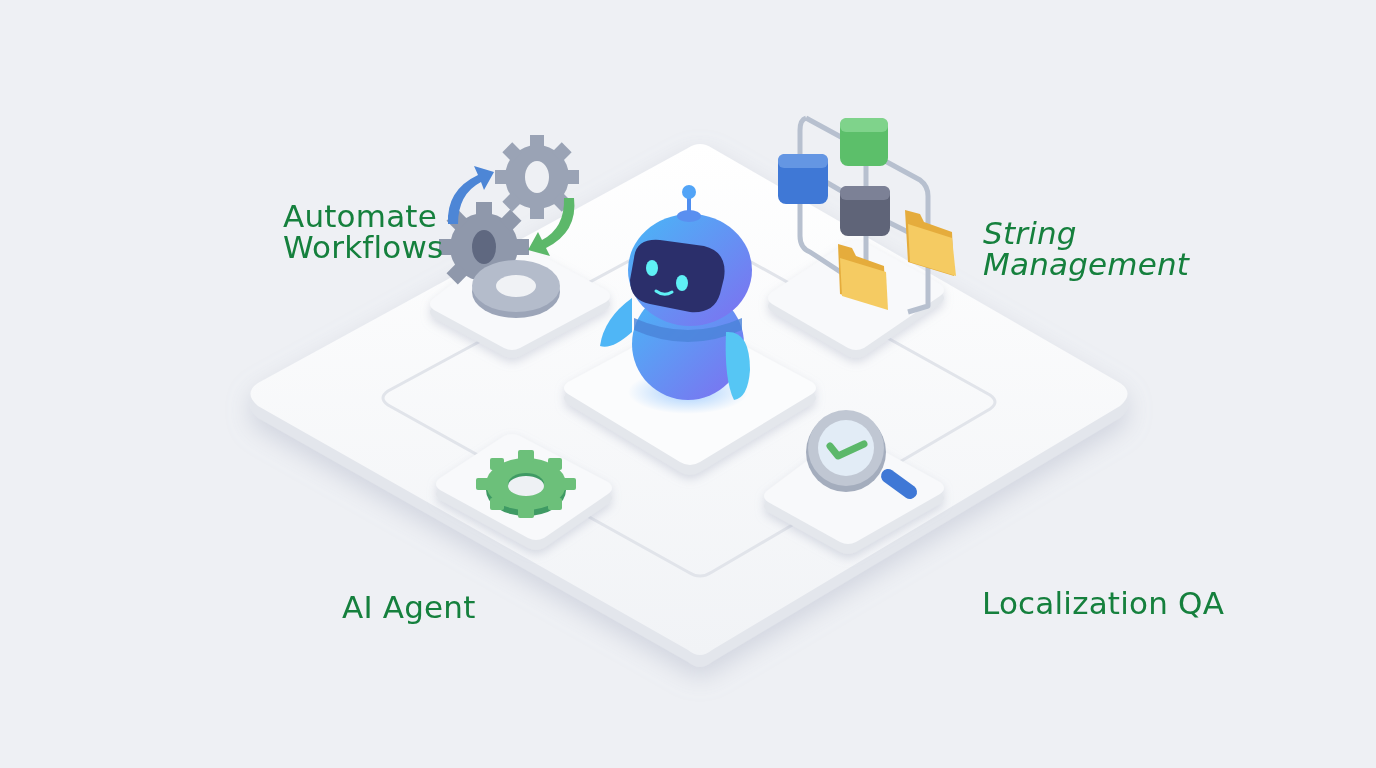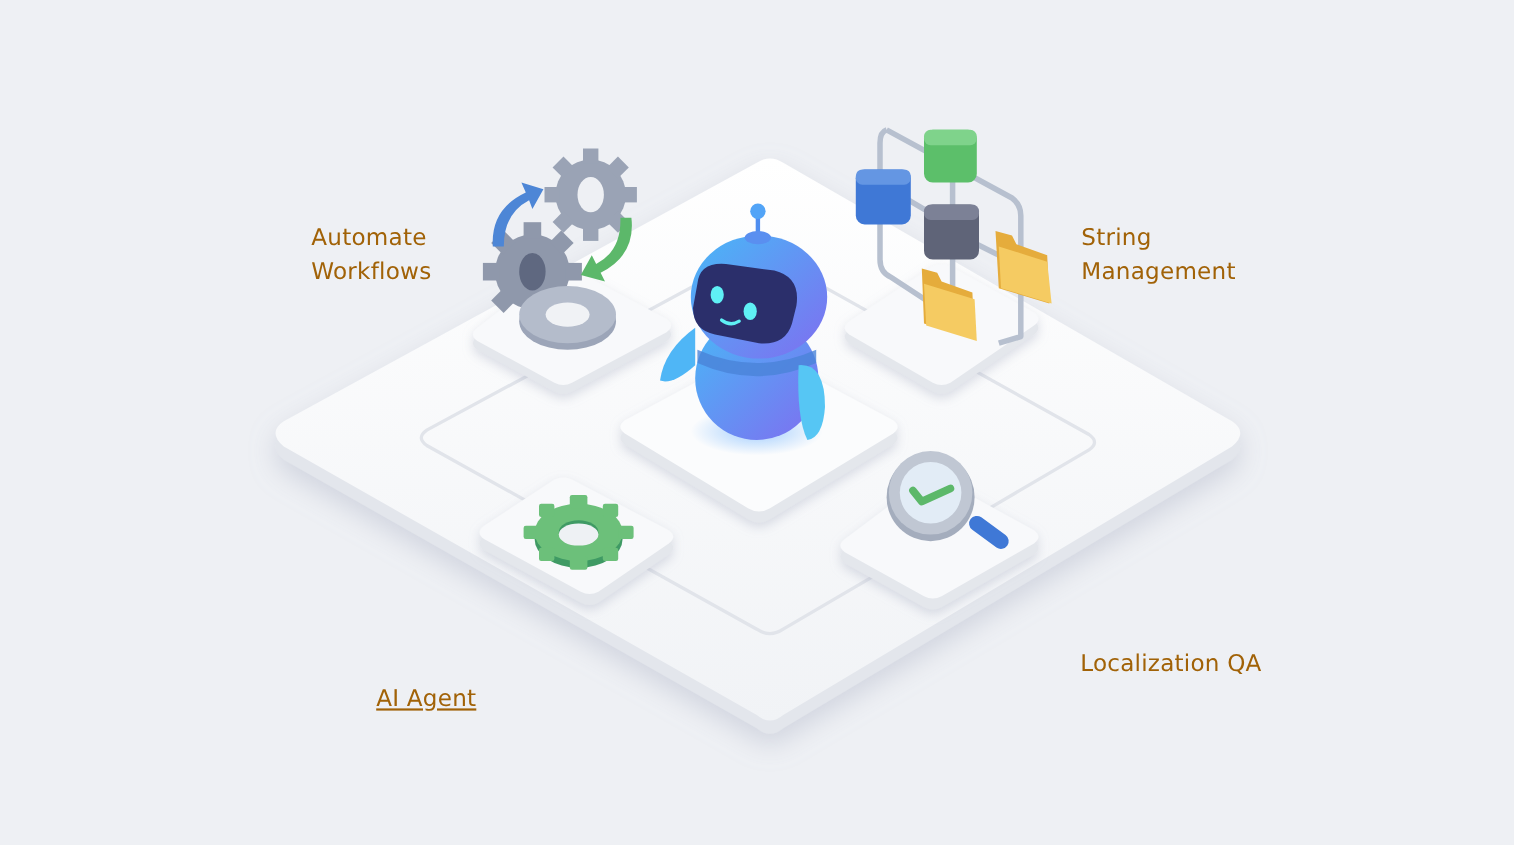--- a/index.html
+++ b/index.html
@@ -5,29 +5,29 @@
   html, body { margin: 0; padding: 0; }
   body {
     width: 1376px; height: 768px; overflow: hidden;
     background: #eef0f4;
     font-family: "DejaVu Sans", "Liberation Sans", sans-serif;
     position: relative;
   }
   .stage { position: absolute; left: 0; top: 0; width: 1376px; height: 768px; }
   .label {
     position: absolute;
-    color: #a16207;
-    font-size: 21px;
+    color: #15803d;
+    font-size: 31px;
     line-height: 31px;
     letter-spacing: 0.2px;
     white-space: pre-line;
   }
   #lbl-automate { left: 283px; top: 201px; }
-  #lbl-string { left: 983px; top: 201px; }
-  #lbl-agent { left: 342px; top: 620px; text-decoration: underline; }
+  #lbl-string { left: 983px; top: 218px; font-style: italic; }
+  #lbl-agent { left: 342px; top: 592px; }
   #lbl-qa { left: 982px; top: 588px; }
 </style>
 </head>
 <body>
 
 <div class="stage">
 <svg width="1376" height="768" viewBox="0 0 1376 768" xmlns="http://www.w3.org/2000/svg">
   <defs>
     <linearGradient id="plat" x1="0" y1="0" x2="0" y2="1">
       <stop offset="0" stop-color="#ffffff"></stop>

